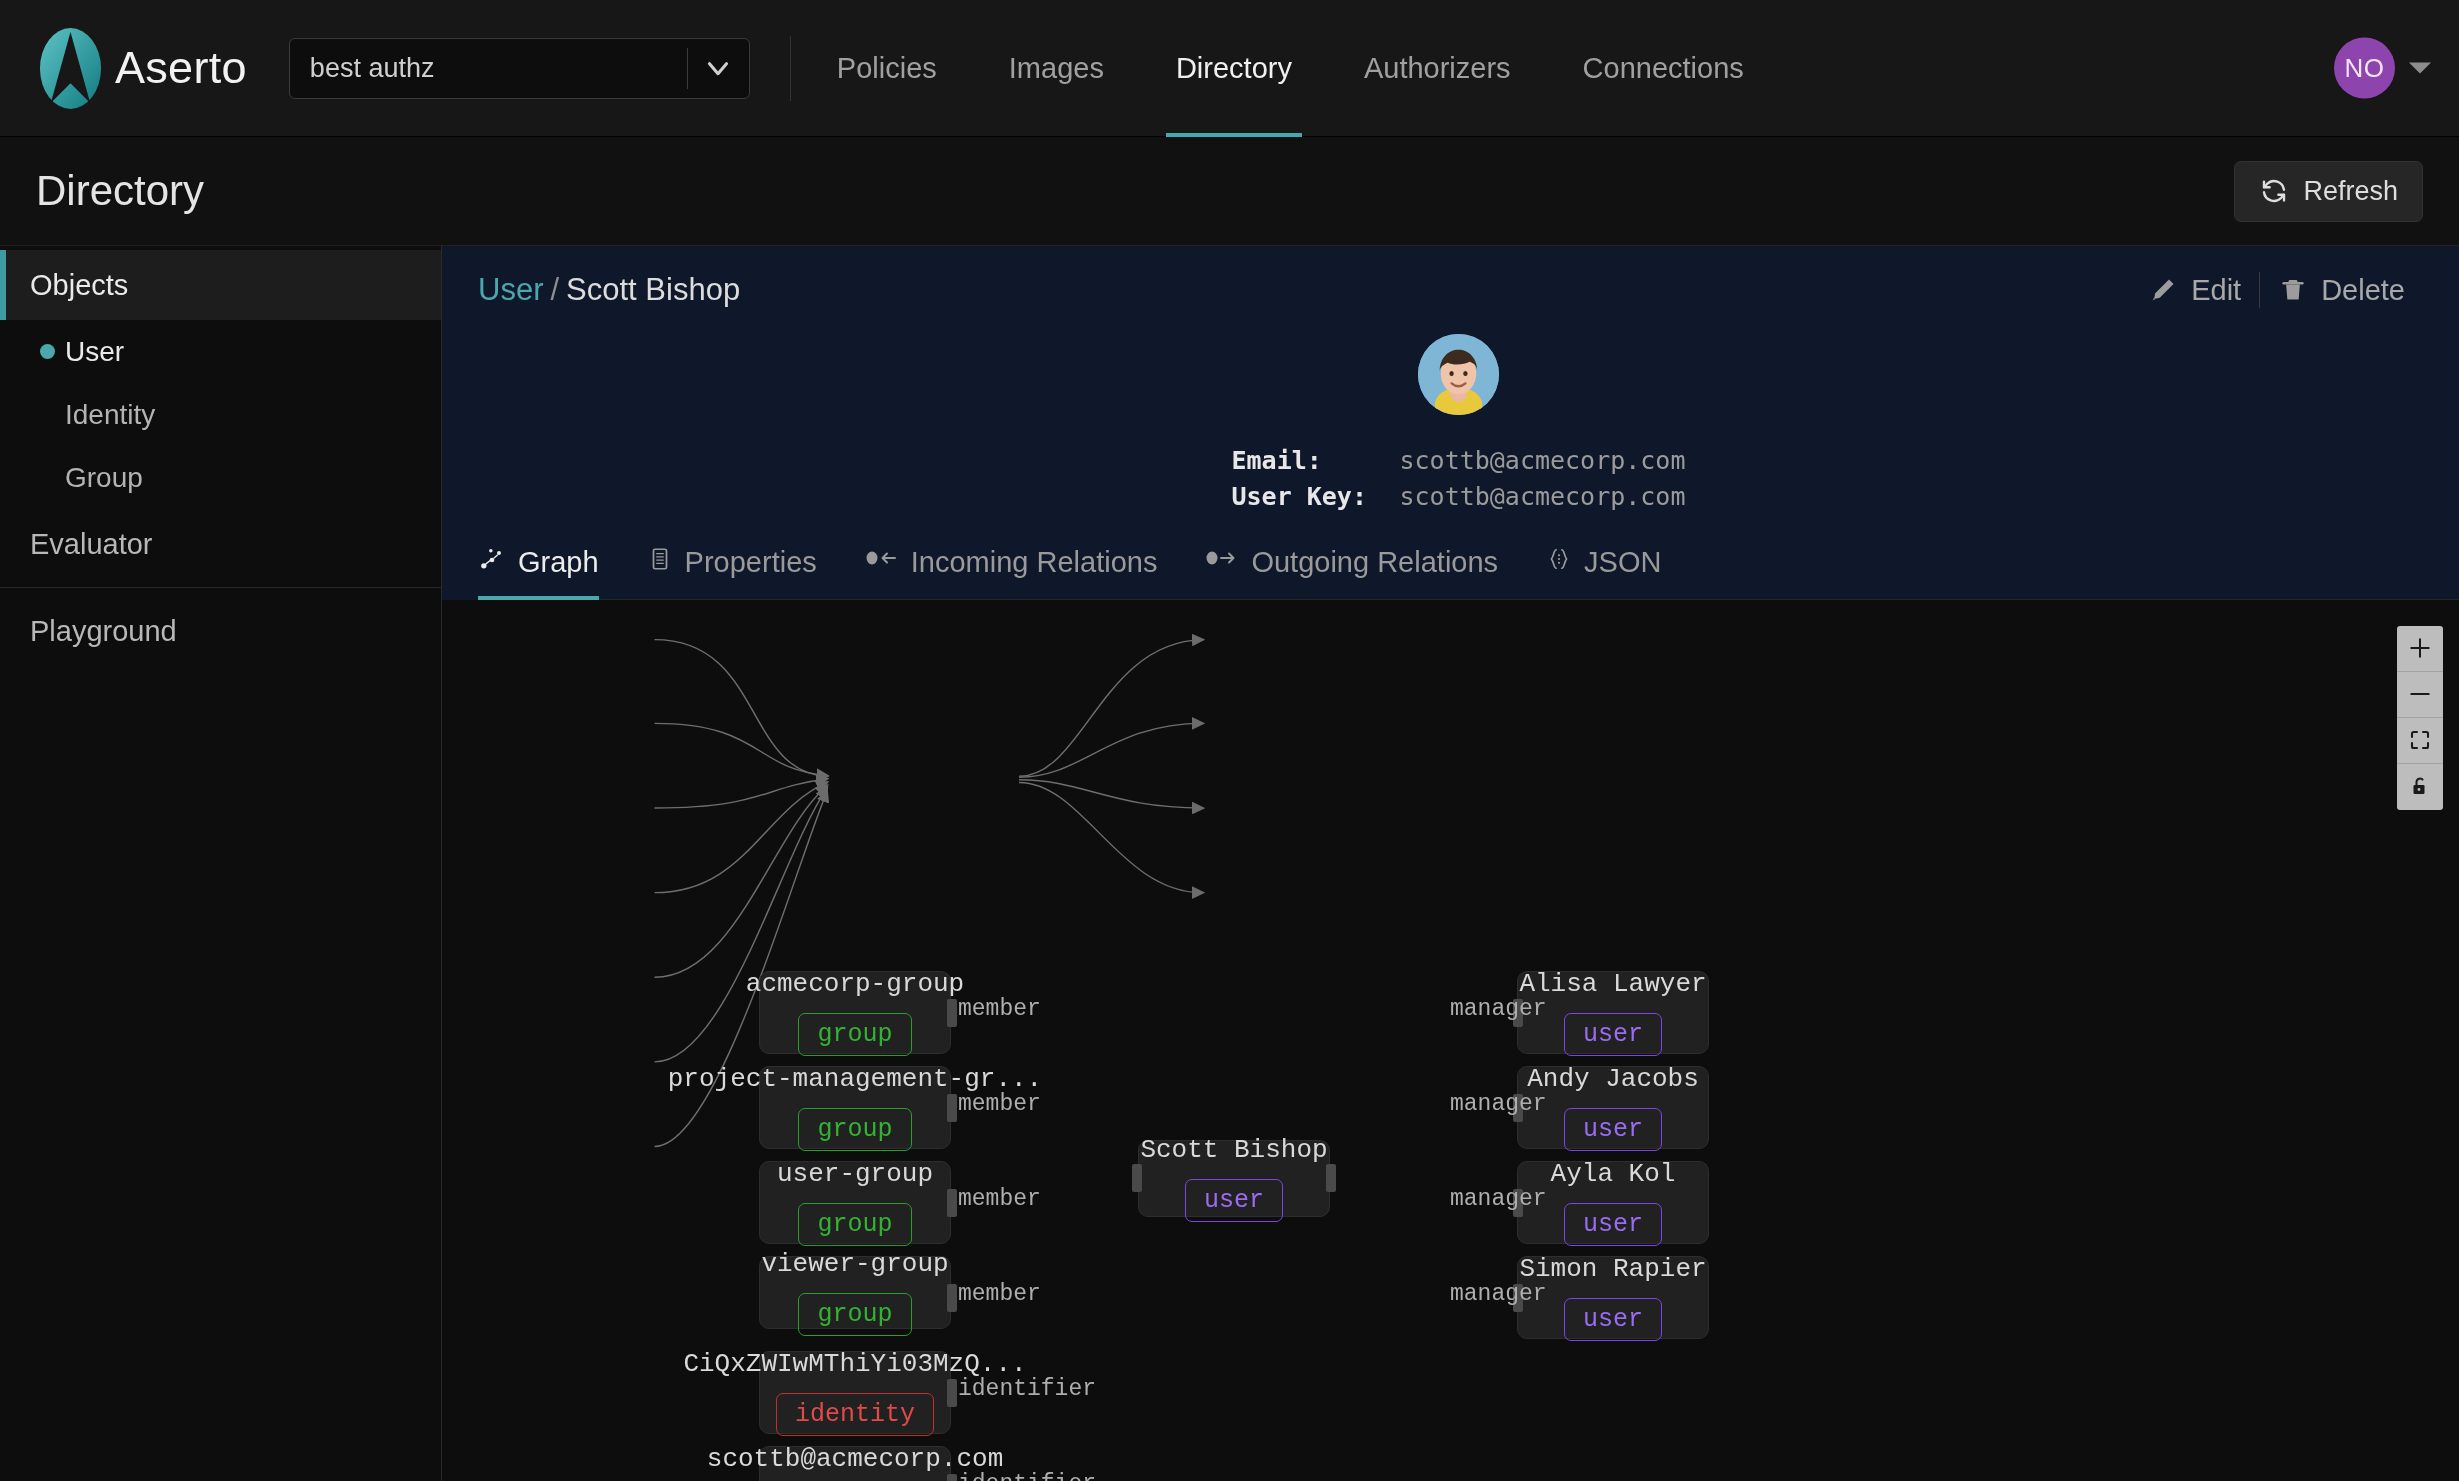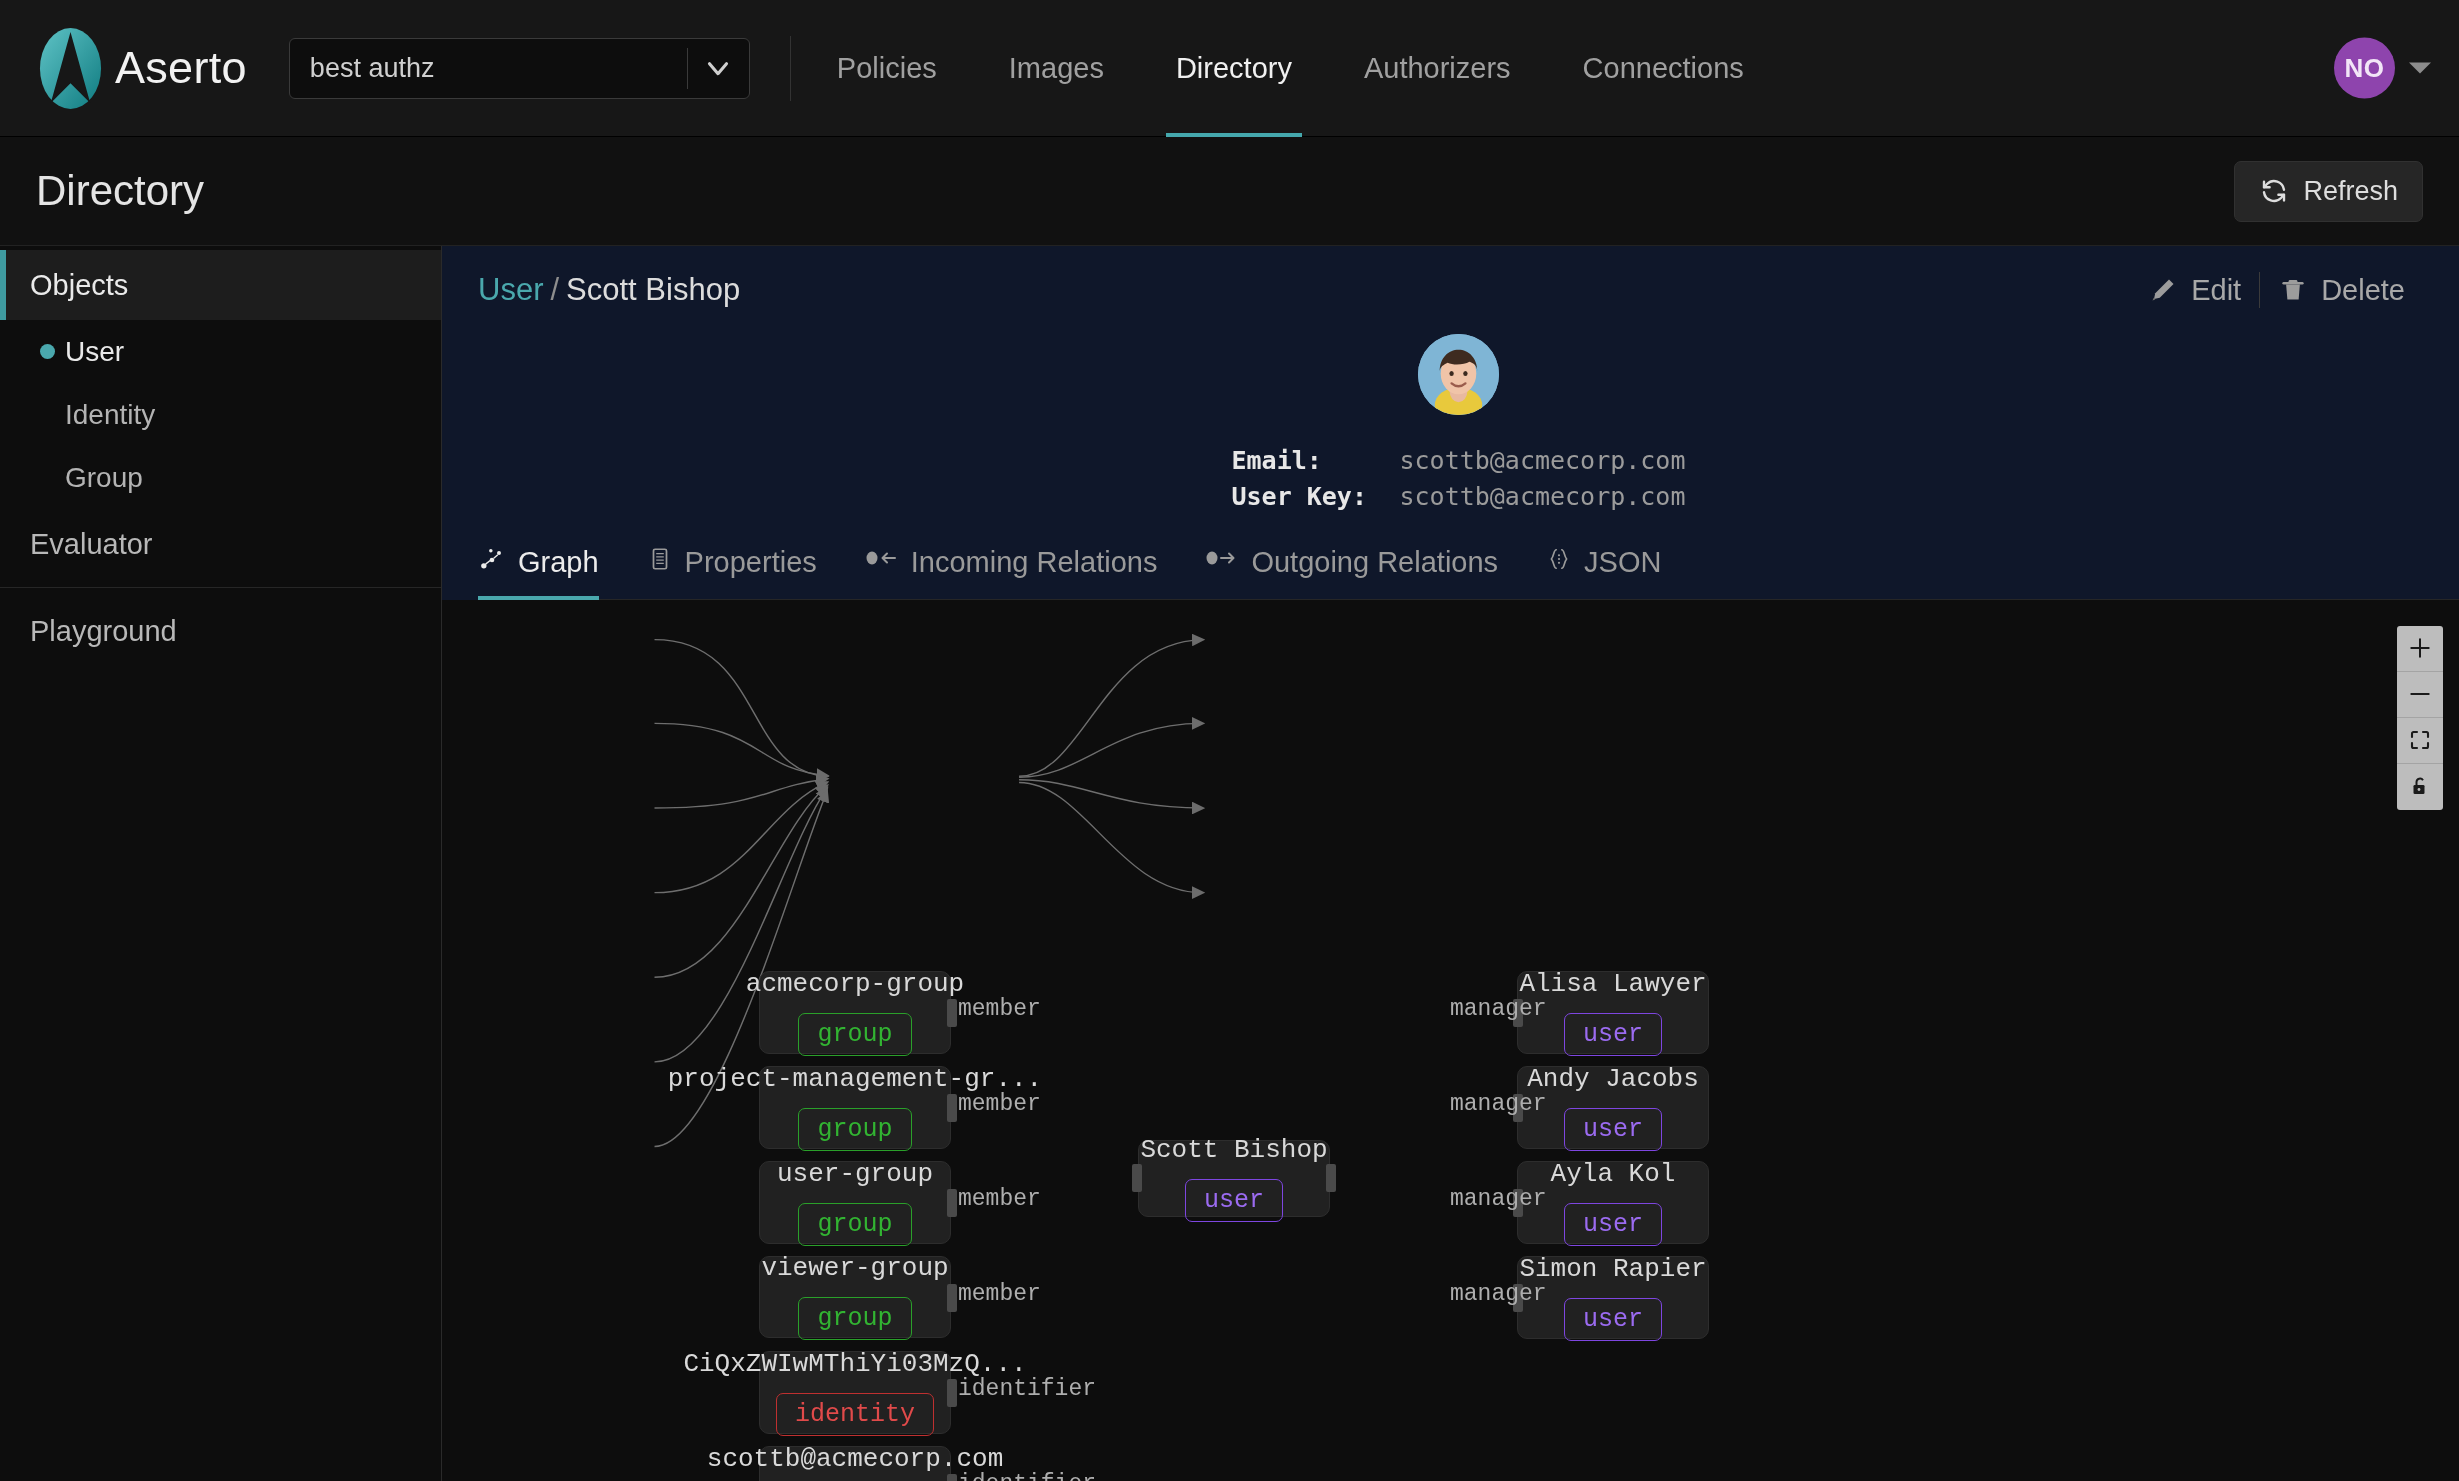--- a/index.html
+++ b/index.html
@@ -61,21 +61,21 @@
     height: 4px; background: #45a8ad;
   }
   .user-chip {
     position: absolute; right: 28px; top: 50%; transform: translateY(-50%);
     display: flex; align-items: center; gap: 14px; cursor: pointer;
   }
   .avatar-initials {
     width: 61px; height: 61px; border-radius: 50%;
     background: #8e44ad; color: #f2e5f7;
     display: flex; align-items: center; justify-content: center;
-    font-size: 26px; letter-spacing: 0.5px; font-weight: bold;
+    font-size: 26px; letter-spacing: 0.5px;
   }
   .caret-down {
     width: 0; height: 0;
     border-left: 11px solid transparent;
     border-right: 11px solid transparent;
     border-top: 11px solid #8c8c8c;
   }
 
   
   .pagehead {
@@ -407,21 +407,21 @@
         <div class="badge group">group</div>
       </div>
       <div class="gnode" style="left:317px; top:466px; width:192px; height:83px;">
         <div class="ttl">project-management-gr...</div>
         <div class="badge group">group</div>
       </div>
       <div class="gnode" style="left:317px; top:561px; width:192px; height:83px;">
         <div class="ttl">user-group</div>
         <div class="badge group">group</div>
       </div>
-      <div class="gnode" style="left:317px; top:656px; width:192px; height:82px;">
+      <div class="gnode" style="left:317px; top:656px; width:192px; height:73px;">
         <div class="ttl">viewer-group</div>
         <div class="badge group">group</div>
       </div>
       <div class="gnode" style="left:317px; top:751px; width:192px; height:83px;">
         <div class="ttl">CiQxZWIwMThiYi03MzQ...</div>
         <div class="badge identity">identity</div>
       </div>
       <div class="gnode" style="left:317px; top:846px; width:192px; height:83px;">
         <div class="ttl">scottb@acmecorp.com</div>
         <div class="badge identity">identity</div>

